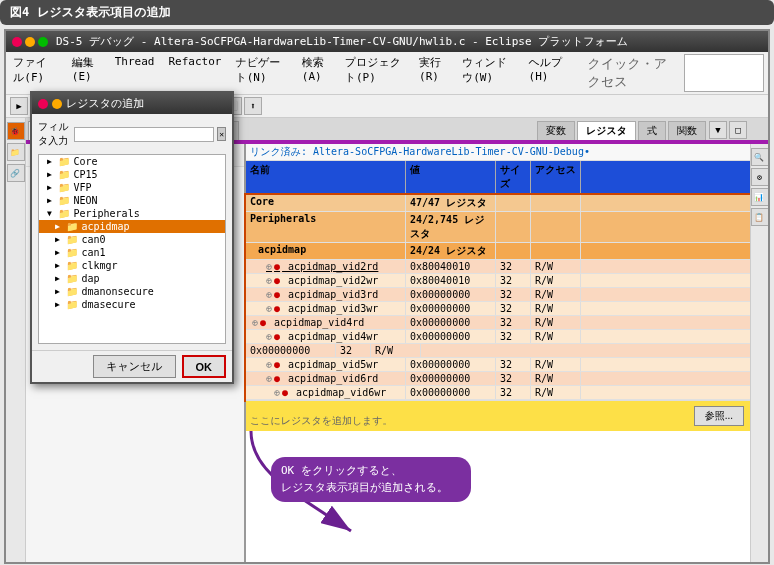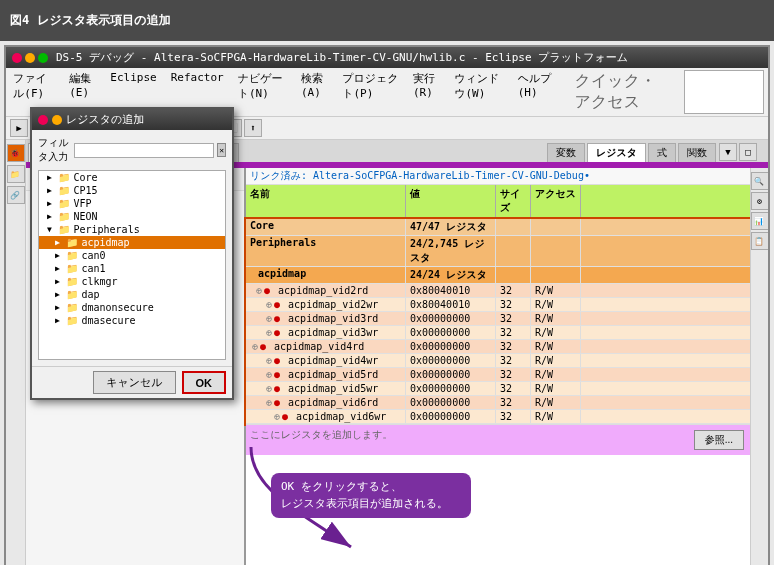--- a/index.html
+++ b/index.html
@@ -9,26 +9,27 @@
       font-family: 'MS Gothic', 'Meiryo', monospace;
       font-size: 11px;
       background: #e8e8e8;
       overflow: hidden;
     }
 
     
     .figure-header {
       background: #4a4a4a;
       color: white;
-      padding: 12px 10px;
+      padding: 4px 10px;
       font-size: 12px;
       font-weight: bold;
       display: flex;
       align-items: center;
       gap: 8px;
+      border-radius: 6px;
     }
 
     
     .outer-frame {
       background: #c8c8c8;
       border: 2px solid #888;
       margin: 4px;
       height: calc(565px - 30px);
       position: relative;
       overflow: hidden;
@@ -227,38 +228,38 @@
       border: 2px solid #cc0000;
       font-weight: bold;
     }
 
     
     .speech-bubble {
       position: absolute;
       background: #7b2fa0;
       color: white;
       padding: 6px 10px;
-      border-radius: 8px;
+      border-radius: 14px;
       font-size: 11px;
       line-height: 1.5;
       z-index: 200;
       white-space: nowrap;
     }
     .icon-orange {
       background: #e06000;
       color: white;
     }
 
     
     .tabs-row {
       display: flex;
       align-items: flex-end;
       background: #d8d8d8;
-      padding: 2px 10px 0 2px;
-      border-bottom: 6px solid #a21caf;
+      padding: 2px 20px 0 2px;
+      border-bottom: 4px solid #a21caf;
       flex-wrap: wrap;
       font-size: 10px;
     }
     .tab-item {
       padding: 2px 8px;
       background: #c8c8c8;
       border: 1px solid #aaa;
       border-bottom: none;
       cursor: pointer;
       margin-right: 2px;
@@ -287,21 +288,21 @@
       display: flex;
       align-items: center;
       padding: 2px 4px;
       background: #f0f0f0;
       border-bottom: 1px solid #ddd;
       gap: 3px;
     }
 
     .reg-header-row {
       display: flex;
-      background: #bef264;
+      background: #1d4ed8;
       border-bottom: 2px solid #aaa;
       font-size: 10px;
       font-weight: bold;
     }
     .reg-header-row div {
       padding: 2px 4px;
       border-right: 1px solid #aaa;
     }
     .col-name { width: 160px; }
     .col-val { width: 90px; }
@@ -365,30 +366,30 @@
       <div class="dot dot-red"></div>
       <div class="dot dot-yellow"></div>
       <div class="dot dot-green"></div>
     </div>
     <span>DS-5 デバッグ - Altera-SoCFPGA-HardwareLib-Timer-CV-GNU/hwlib.c - Eclipse プラットフォーム</span>
   </div>
 
   <div class="menubar">
     <span>ファイル(F)</span>
     <span>編集(E)</span>
-    <span>Eclipse</span>
+    <span>Thread</span>
     <span>Refactor</span>
     <span>ナビゲート(N)</span>
     <span>検索(A)</span>
     <span>プロジェクト(P)</span>
     <span>実行(R)</span>
     <span>ウィンドウ(W)</span>
     <span>ヘルプ(H)</span>
     <div style="flex:1"></div>
-    <span style="color:#666; font-size:16px;">クイック・アクセス</span>
+    <span style="color:#666; font-size:13px;">クイック・アクセス</span>
     <input class="quick-access-input" style="width: 80px; margin-left: 3px;">
   </div>
 
   <div class="toolbar">
     <div class="toolbar-btn">▶</div>
     <div class="toolbar-btn">■</div>
     <div class="toolbar-btn">⬛</div>
     <div class="toolbar-btn">🔧</div>
     <div class="toolbar-separator"></div>
     <div class="toolbar-btn">↩</div>
@@ -473,21 +474,21 @@
             </div>
 
             <div class="reg-row acpidmap-row">
               <div class="col-name" style="padding-left:12px;">acpidmap</div>
               <div class="col-val">24/24 レジスタ</div>
               <div class="col-size"></div>
               <div class="col-access"></div>
             </div>
 
             <div class="reg-row data-row">
-              <div class="col-name" style="padding-left:10px;"><span style="color:#888; margin-right:2px;">⊕</span><span style="color:#c00; margin-right:2px;">●</span><span>  acpidmap_vid2rd</span></div>
+              <div class="col-name" style="padding-left:20px;text-decoration:underline;"><span style="color:#888; margin-right:2px;">⊕</span><span style="color:#c00; margin-right:2px;">●</span><span>  acpidmap_vid2rd</span></div>
               <div class="col-val">0x80040010</div>
               <div class="col-size">32</div>
               <div class="col-access">R/W</div>
             </div>
 
             <div class="reg-row data-row">
               <div class="col-name" style="padding-left:20px;"><span style="color:#888; margin-right:2px;">⊕</span><span style="color:#c00; margin-right:2px;">●</span><span>  acpidmap_vid2wr</span></div>
               <div class="col-val">0x80040010</div>
               <div class="col-size">32</div>
               <div class="col-access">R/W</div>
@@ -515,21 +516,20 @@
             </div>
 
             <div class="reg-row data-row">
               <div class="col-name" style="padding-left:20px;"><span style="color:#888; margin-right:2px;">⊕</span><span style="color:#c00; margin-right:2px;">●</span><span>  acpidmap_vid4wr</span></div>
               <div class="col-val">0x00000000</div>
               <div class="col-size">32</div>
               <div class="col-access">R/W</div>
             </div>
 
             <div class="reg-row data-row">
-              <div class="col-name" style="padding-left:20px;"><span style="color:#888; margin-right:2px;">⊕</span><span style="color:#c00; margin-right:2px;">●</span><span>  acpidmap_vid5rd</span></div>
               <div class="col-val">0x00000000</div>
               <div class="col-size">32</div>
               <div class="col-access">R/W</div>
             </div>
 
             <div class="reg-row data-row">
               <div class="col-name" style="padding-left:20px;"><span style="color:#888; margin-right:2px;">⊕</span><span style="color:#c00; margin-right:2px;">●</span><span>  acpidmap_vid5wr</span></div>
               <div class="col-val">0x00000000</div>
               <div class="col-size">32</div>
               <div class="col-access">R/W</div>
@@ -544,21 +544,21 @@
 
             <div class="reg-row data-row" style="position:relative;">
               <div class="col-name" style="padding-left:28px;"><span style="color:#888; margin-right:2px;">⊕</span><span style="color:#c00; margin-right:2px;">●</span><span>  acpidmap_vid6wr</span></div>
               <div class="col-val">0x00000000</div>
               <div class="col-size">32</div>
               <div class="col-access" style="position:relative;">R/W</div>
             </div>
 
           </div>
 
-          <div style="display:flex; align-items:flex-start; padding: 3px 4px; border-top:1px solid #ddd; background:#f0abfc;">
+          <div style="display:flex; align-items:flex-end; padding: 3px 4px; border-top:1px solid #ddd; background:#fde047;">
             <span style="font-size:10px; color:#666; flex:1;">ここにレジスタを追加します。</span>
             <button class="btn-ref">参照...</button>
           </div>
 
         </div>
 
         <div class="right-sidebar">
           <div class="toolbar-btn" style="font-size:8px;">🔍</div>
           <div class="toolbar-btn" style="font-size:8px;">⚙</div>
           <div class="toolbar-btn" style="font-size:8px;">📊</div>

